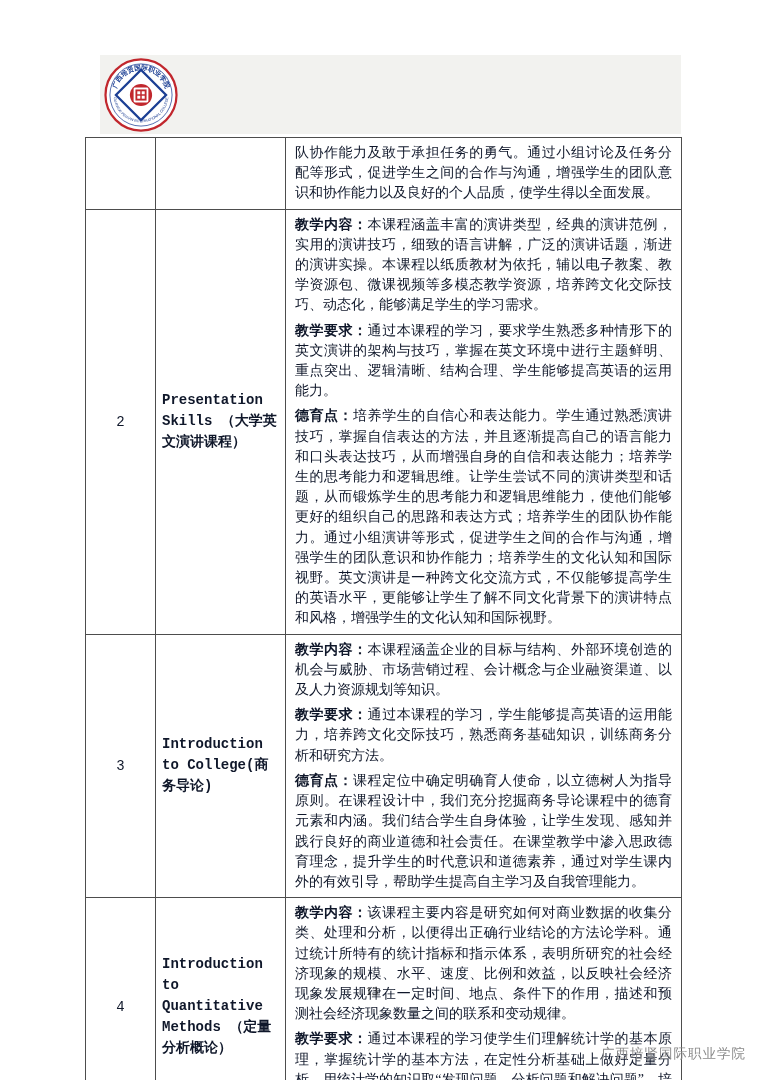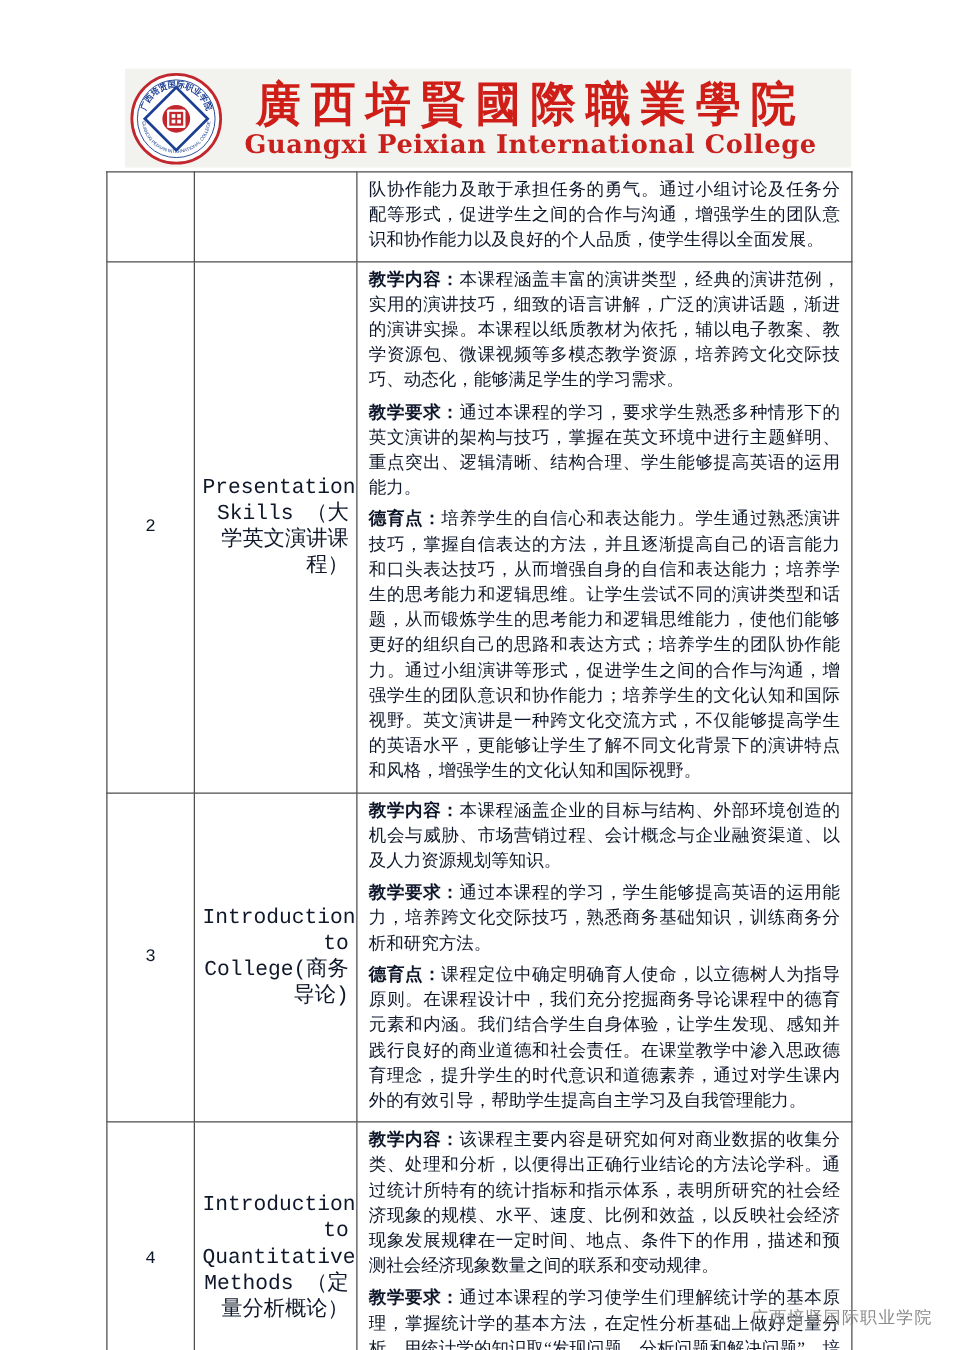--- a/index.html
+++ b/index.html
@@ -68,25 +68,26 @@
     border: 1px solid #4d4d4d;
     vertical-align: middle;
     color: #0f172a;
   }
   td.cell-number {
     text-align: center;
     font-size: 14px;
     font-family: "Liberation Mono", "DejaVu Sans Mono", monospace;
   }
   td.cell-course {
-    text-align: right;
-    font-size: 17px;
+    text-align: left;
+    font-size: 14px;
     line-height: 21px;
     font-family: "Liberation Mono", "DejaVu Sans Mono", monospace;
     padding: 4px 6px;
+    font-weight: bold;
   }
   td.cell-desc {
     padding: 5px 9px 5px 9px;
     font-size: 14px;
     line-height: 20.2px;
     text-align: justify;
     vertical-align: top;
   }
   tr.row-partial td.cell-desc { height: 58px; }
   .desc-para { margin: 0 0 5px 0; text-align: justify; }
@@ -137,24 +138,20 @@
         <rect x="45" y="51" width="4" height="4" fill="#ffffff"></rect>
         <rect x="51" y="51" width="4" height="4" fill="#ffffff"></rect>
         <text font-size="9" fill="#1c3f94" font-family="Liberation Sans, sans-serif" font-weight="bold">
           <textPath href="#arcTop" startOffset="50%" text-anchor="middle">广西培贤国际职业学院</textPath>
         </text>
         <text font-size="5" fill="#1c3f94" font-family="Liberation Sans, sans-serif">
           <textPath href="#arcBottom" startOffset="50%" text-anchor="middle">GUANGXI PEIXIAN INTERNATIONAL COLLEGE</textPath>
         </text>
       </svg>
     </div>
-    <div class="titles">
-      <div class="title-zh">廣西培賢國際職業學院</div>
-      <div class="title-en">Guangxi Peixian International College</div>
-    </div>
   </div>
 
   <table class="course-table">
     <colgroup>
       <col style="width:70px">
       <col style="width:130px">
       <col style="width:396px">
     </colgroup>
     <tbody>
         <tr class="row-partial">

